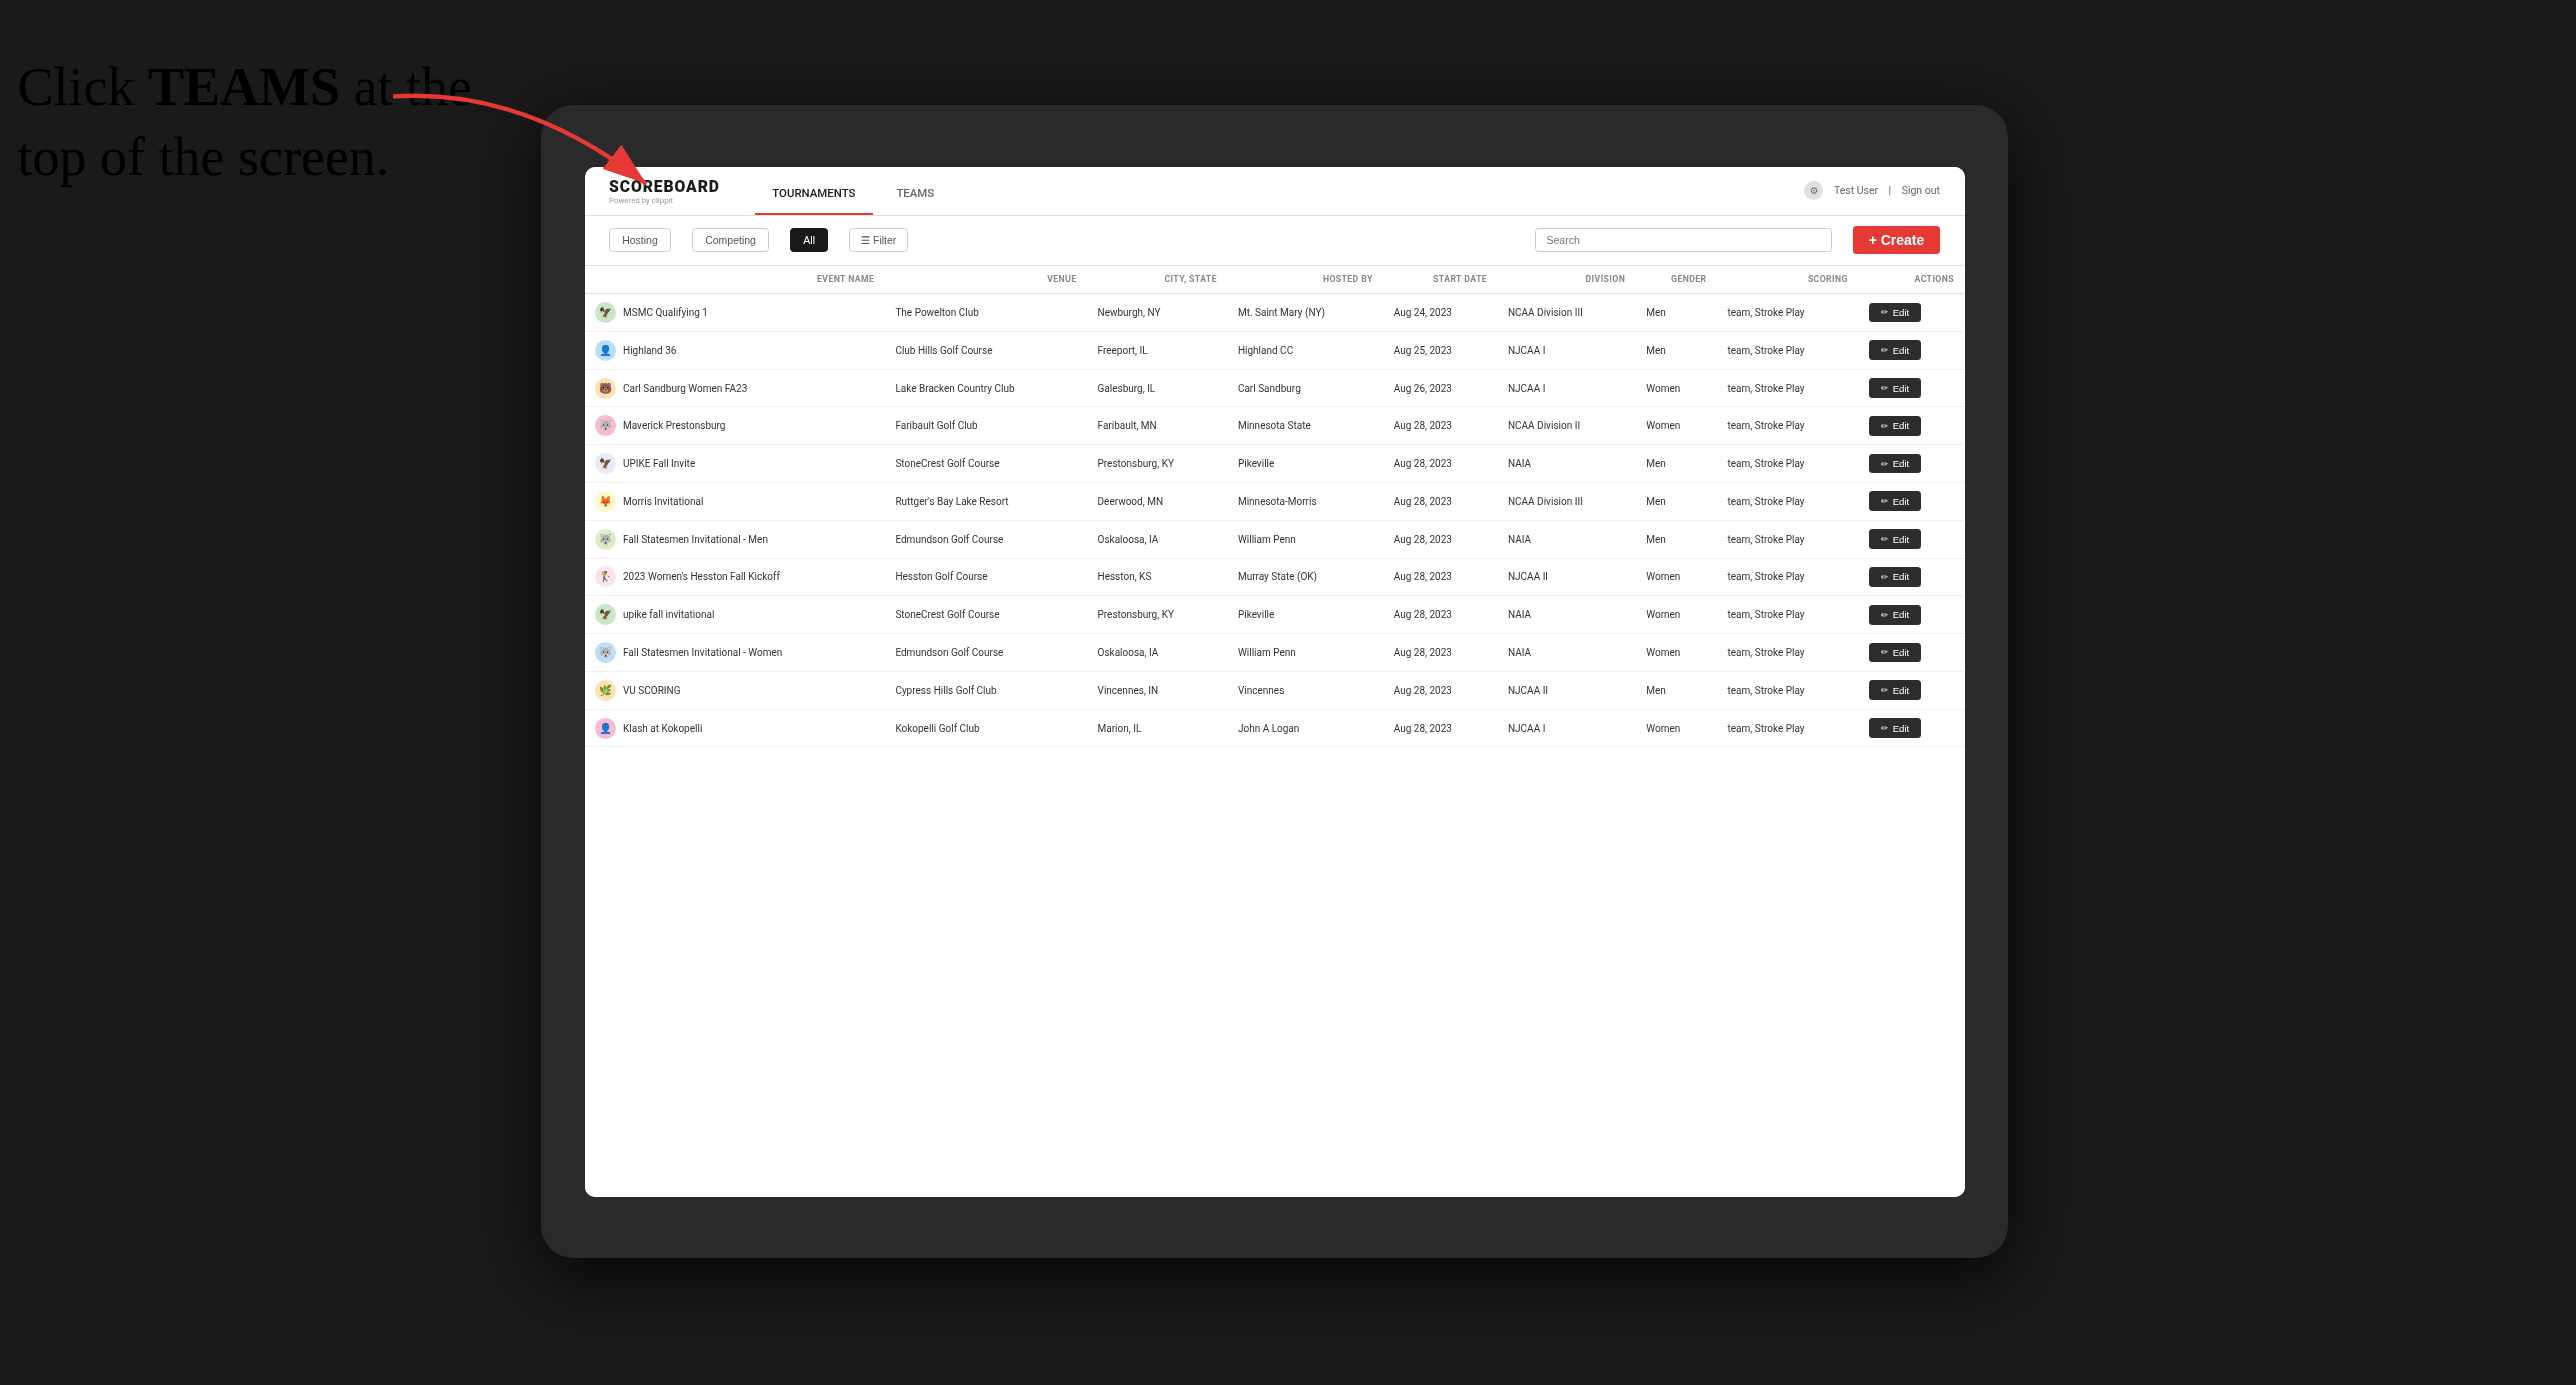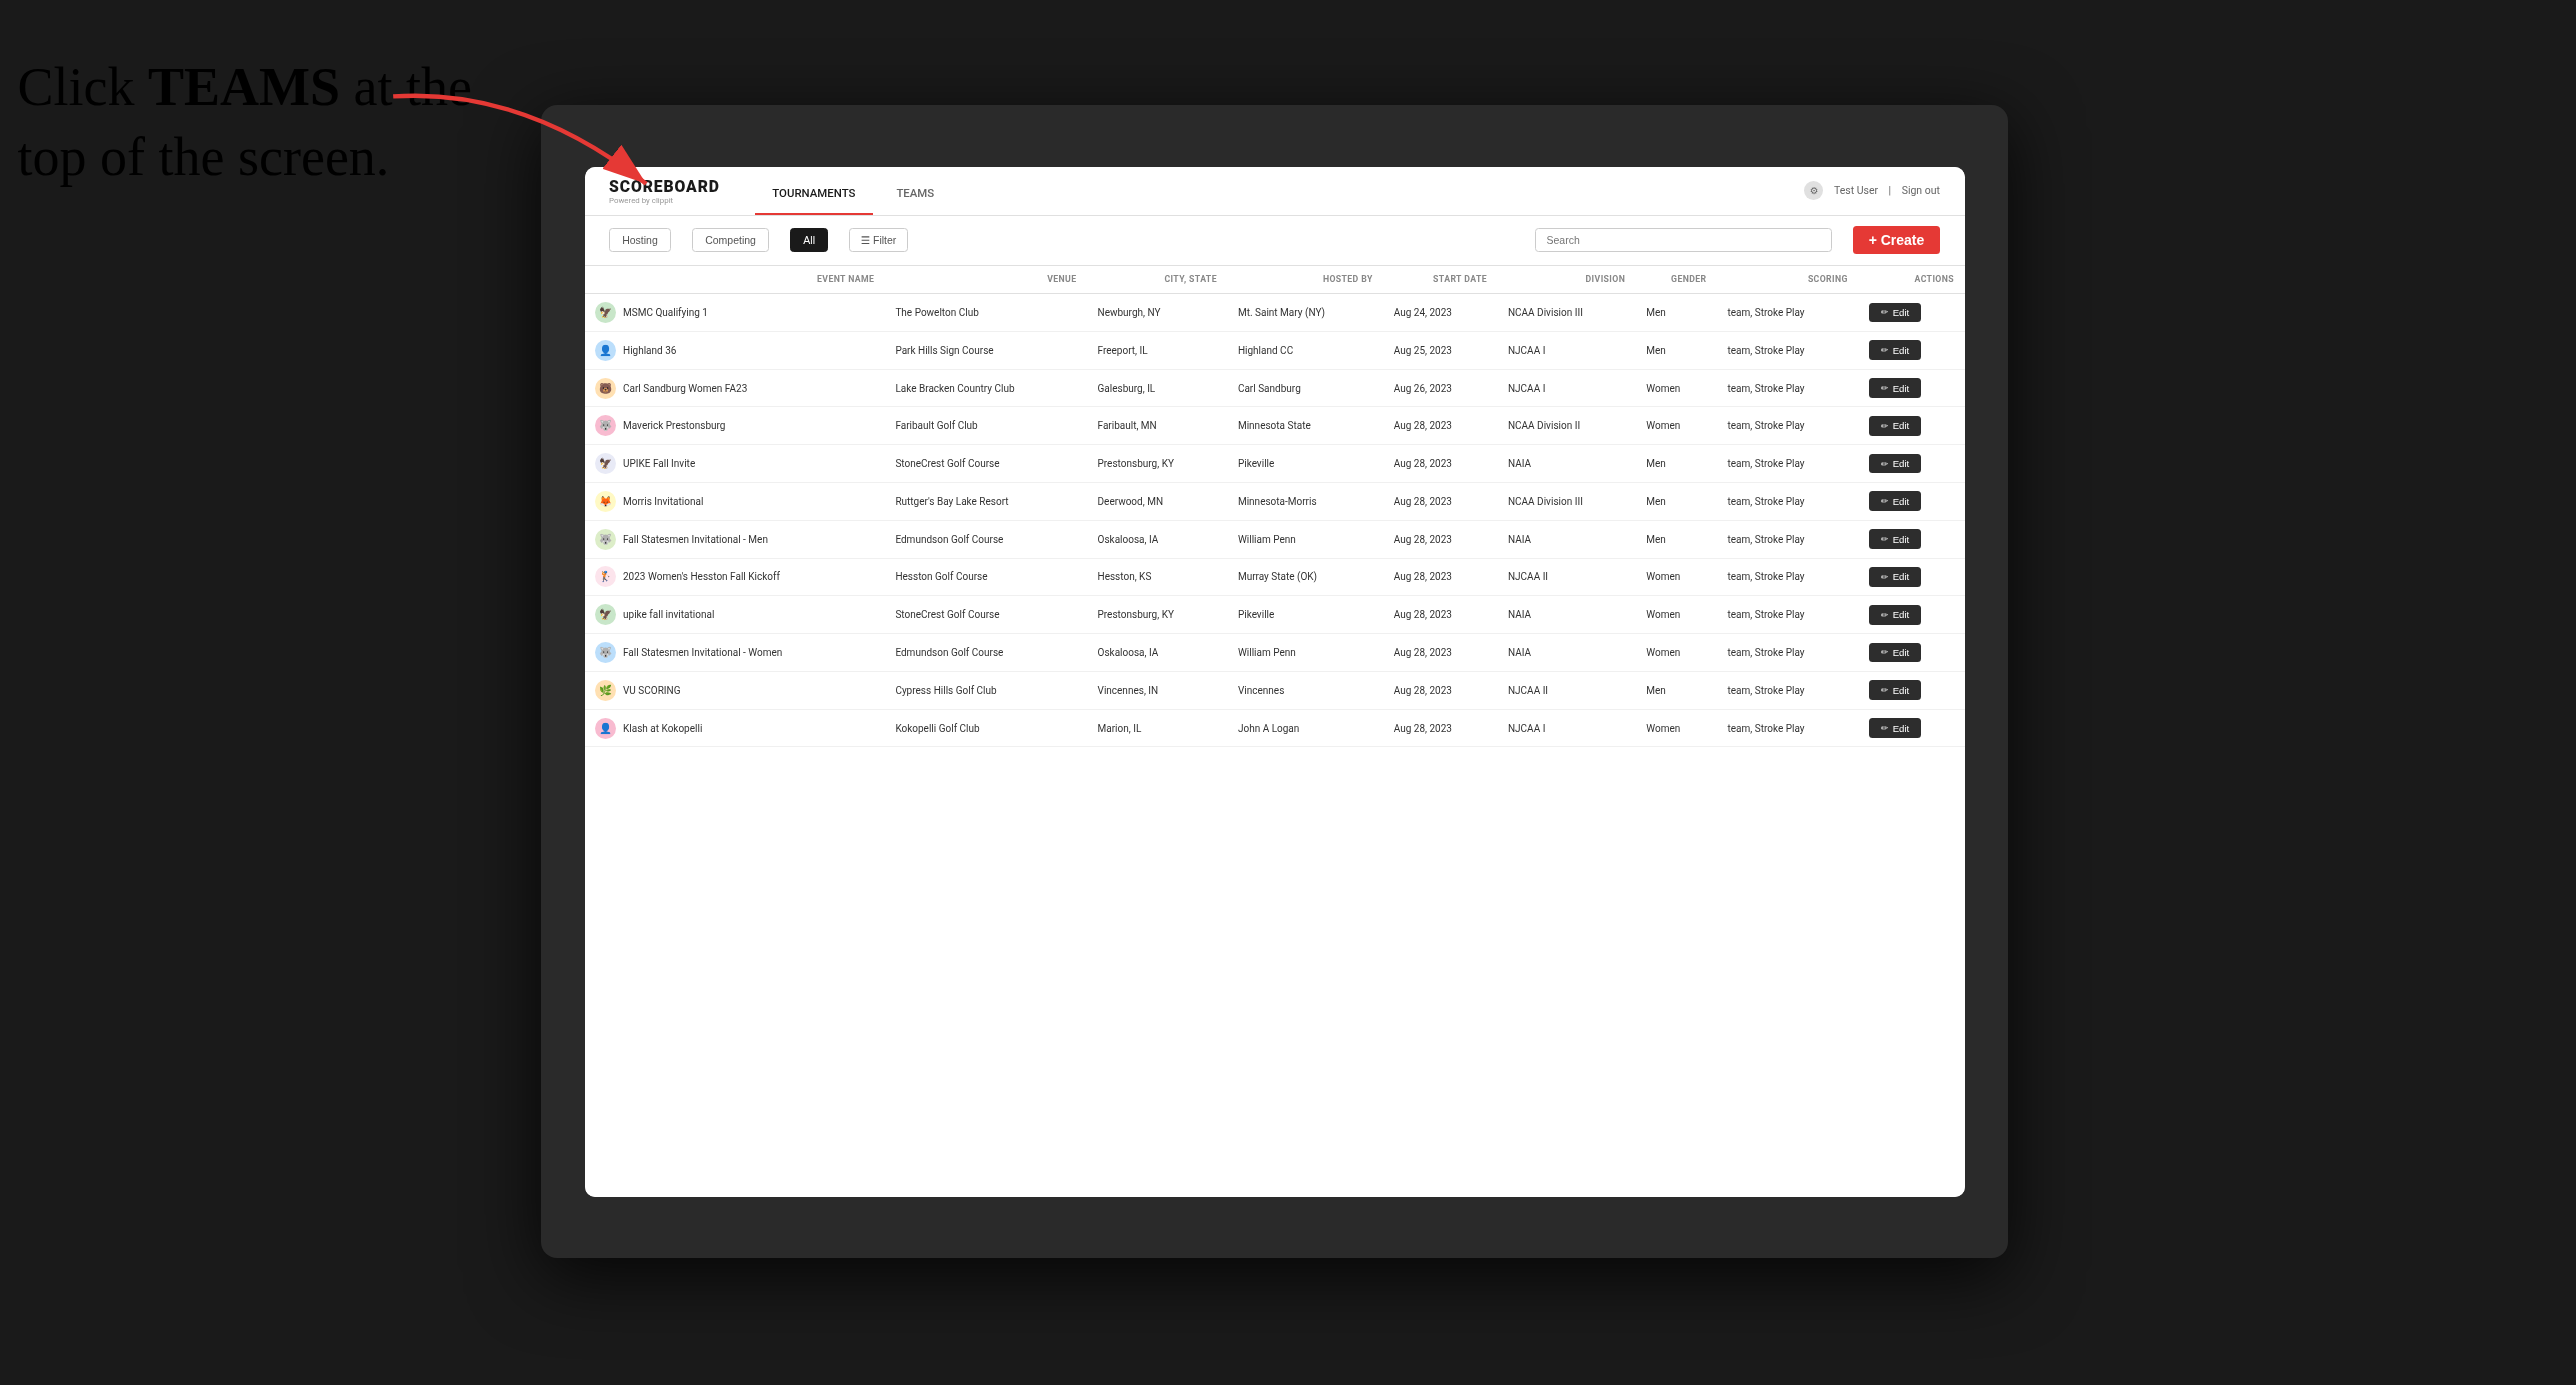--- a/index.html
+++ b/index.html
@@ -40,21 +40,21 @@
     }
 
     
     .tablet-frame {
       position: absolute;
       top: 105px;
       left: 541px;
       width: 1467px;
       height: 1153px;
       background: #2a2a2a;
-      border-radius: 16px;
+      border-radius: 32px;
       box-shadow: 0 17.5px 70px rgba(0,0,0,0.8);
       display: flex;
       align-items: center;
       justify-content: center;
     }
 
     .tablet-screen {
       width: 1380px;
       height: 1030px;
       background: #f5f5f5;
@@ -348,21 +348,21 @@
       <button class="edit-btn">Edit</button>
     </td>
   </tr>
             <tr>
     <td>
       <div class="event-name-cell">
         <div class="event-icon" style="background:#bbdefb">👤</div>
         <span>Highland 36</span>
       </div>
     </td>
-    <td>Park Hills Sign Course</td>
+    <td>Club Hills Golf Course</td>
     <td>Freeport, IL</td>
     <td>Highland CC</td>
     <td>Aug 25, 2023</td>
     <td>NJCAA I</td>
     <td class="gender-men">Men</td>
     <td>team, Stroke Play</td>
     <td>
       <button class="edit-btn">Edit</button>
     </td>
   </tr>

